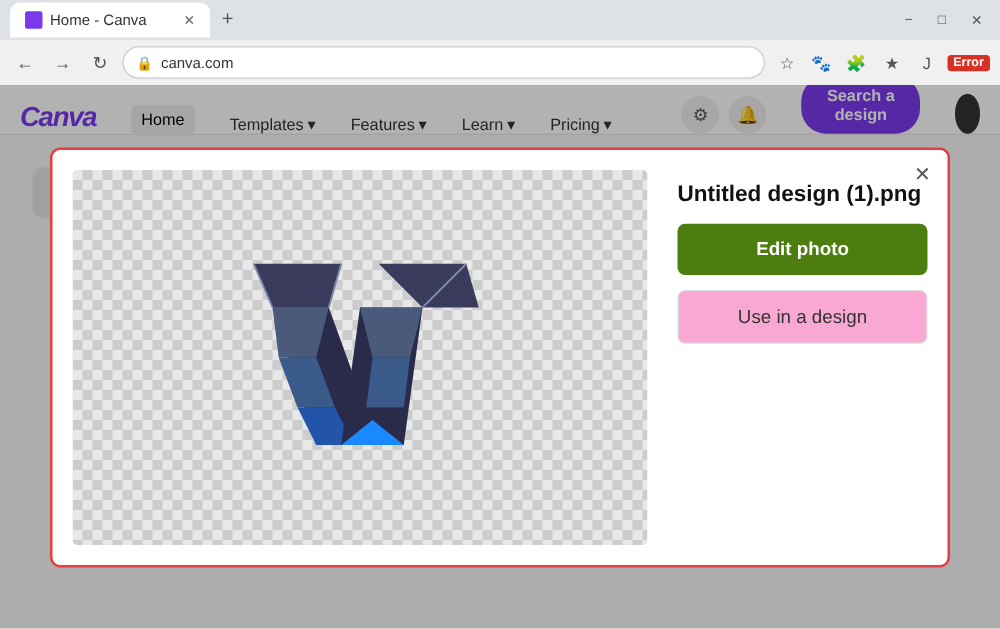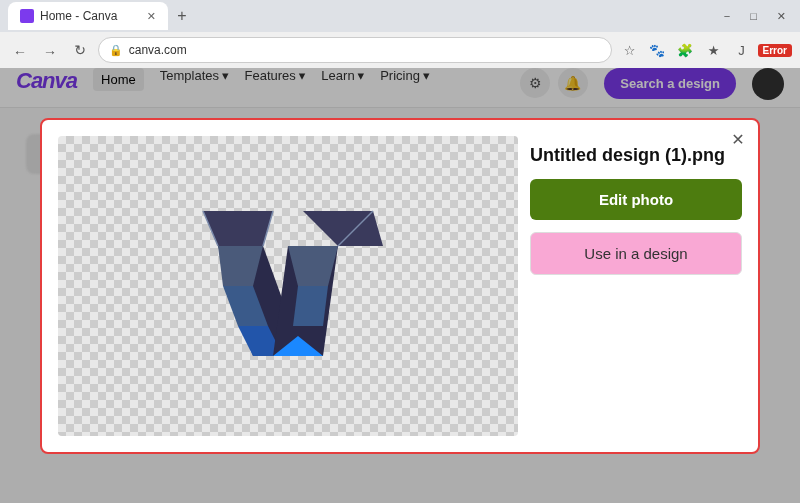--- a/index.html
+++ b/index.html
@@ -112,23 +112,23 @@
       background: #f8f8f8;
       position: relative;
       overflow: hidden;
     }
 
     
     .canva-nav {
       height: 40px;
       background: #fff;
       display: flex;
-      align-items: flex-start;
+      align-items: flex-end;
       padding: 0 16px;
-      gap: 16px;
+      gap: 28px;
       border-bottom: 1px solid #e8e8e8;
       position: relative;
       z-index: 5;
     }
     .canva-logo {
       font-size: 22px;
       font-weight: bold;
       color: #7c3aed;
       font-style: italic;
       letter-spacing: -1px;
@@ -222,21 +222,21 @@
       display: flex; align-items: center; justify-content: center;
       font-size: 16px; color: #555;
       cursor: pointer;
       border-radius: 50%;
       z-index: 10;
     }
     .modal-body {
       display: flex;
       flex: 1;
       padding: 16px;
-      gap: 12px;
+      gap: 24px;
     }
 
     
     .image-preview {
       width: 460px;
       min-height: 300px;
       background-image:
         linear-gradient(45deg, #ccc 25%, transparent 25%),
         linear-gradient(-45deg, #ccc 25%, transparent 25%),
         linear-gradient(45deg, transparent 75%, #ccc 75%),

